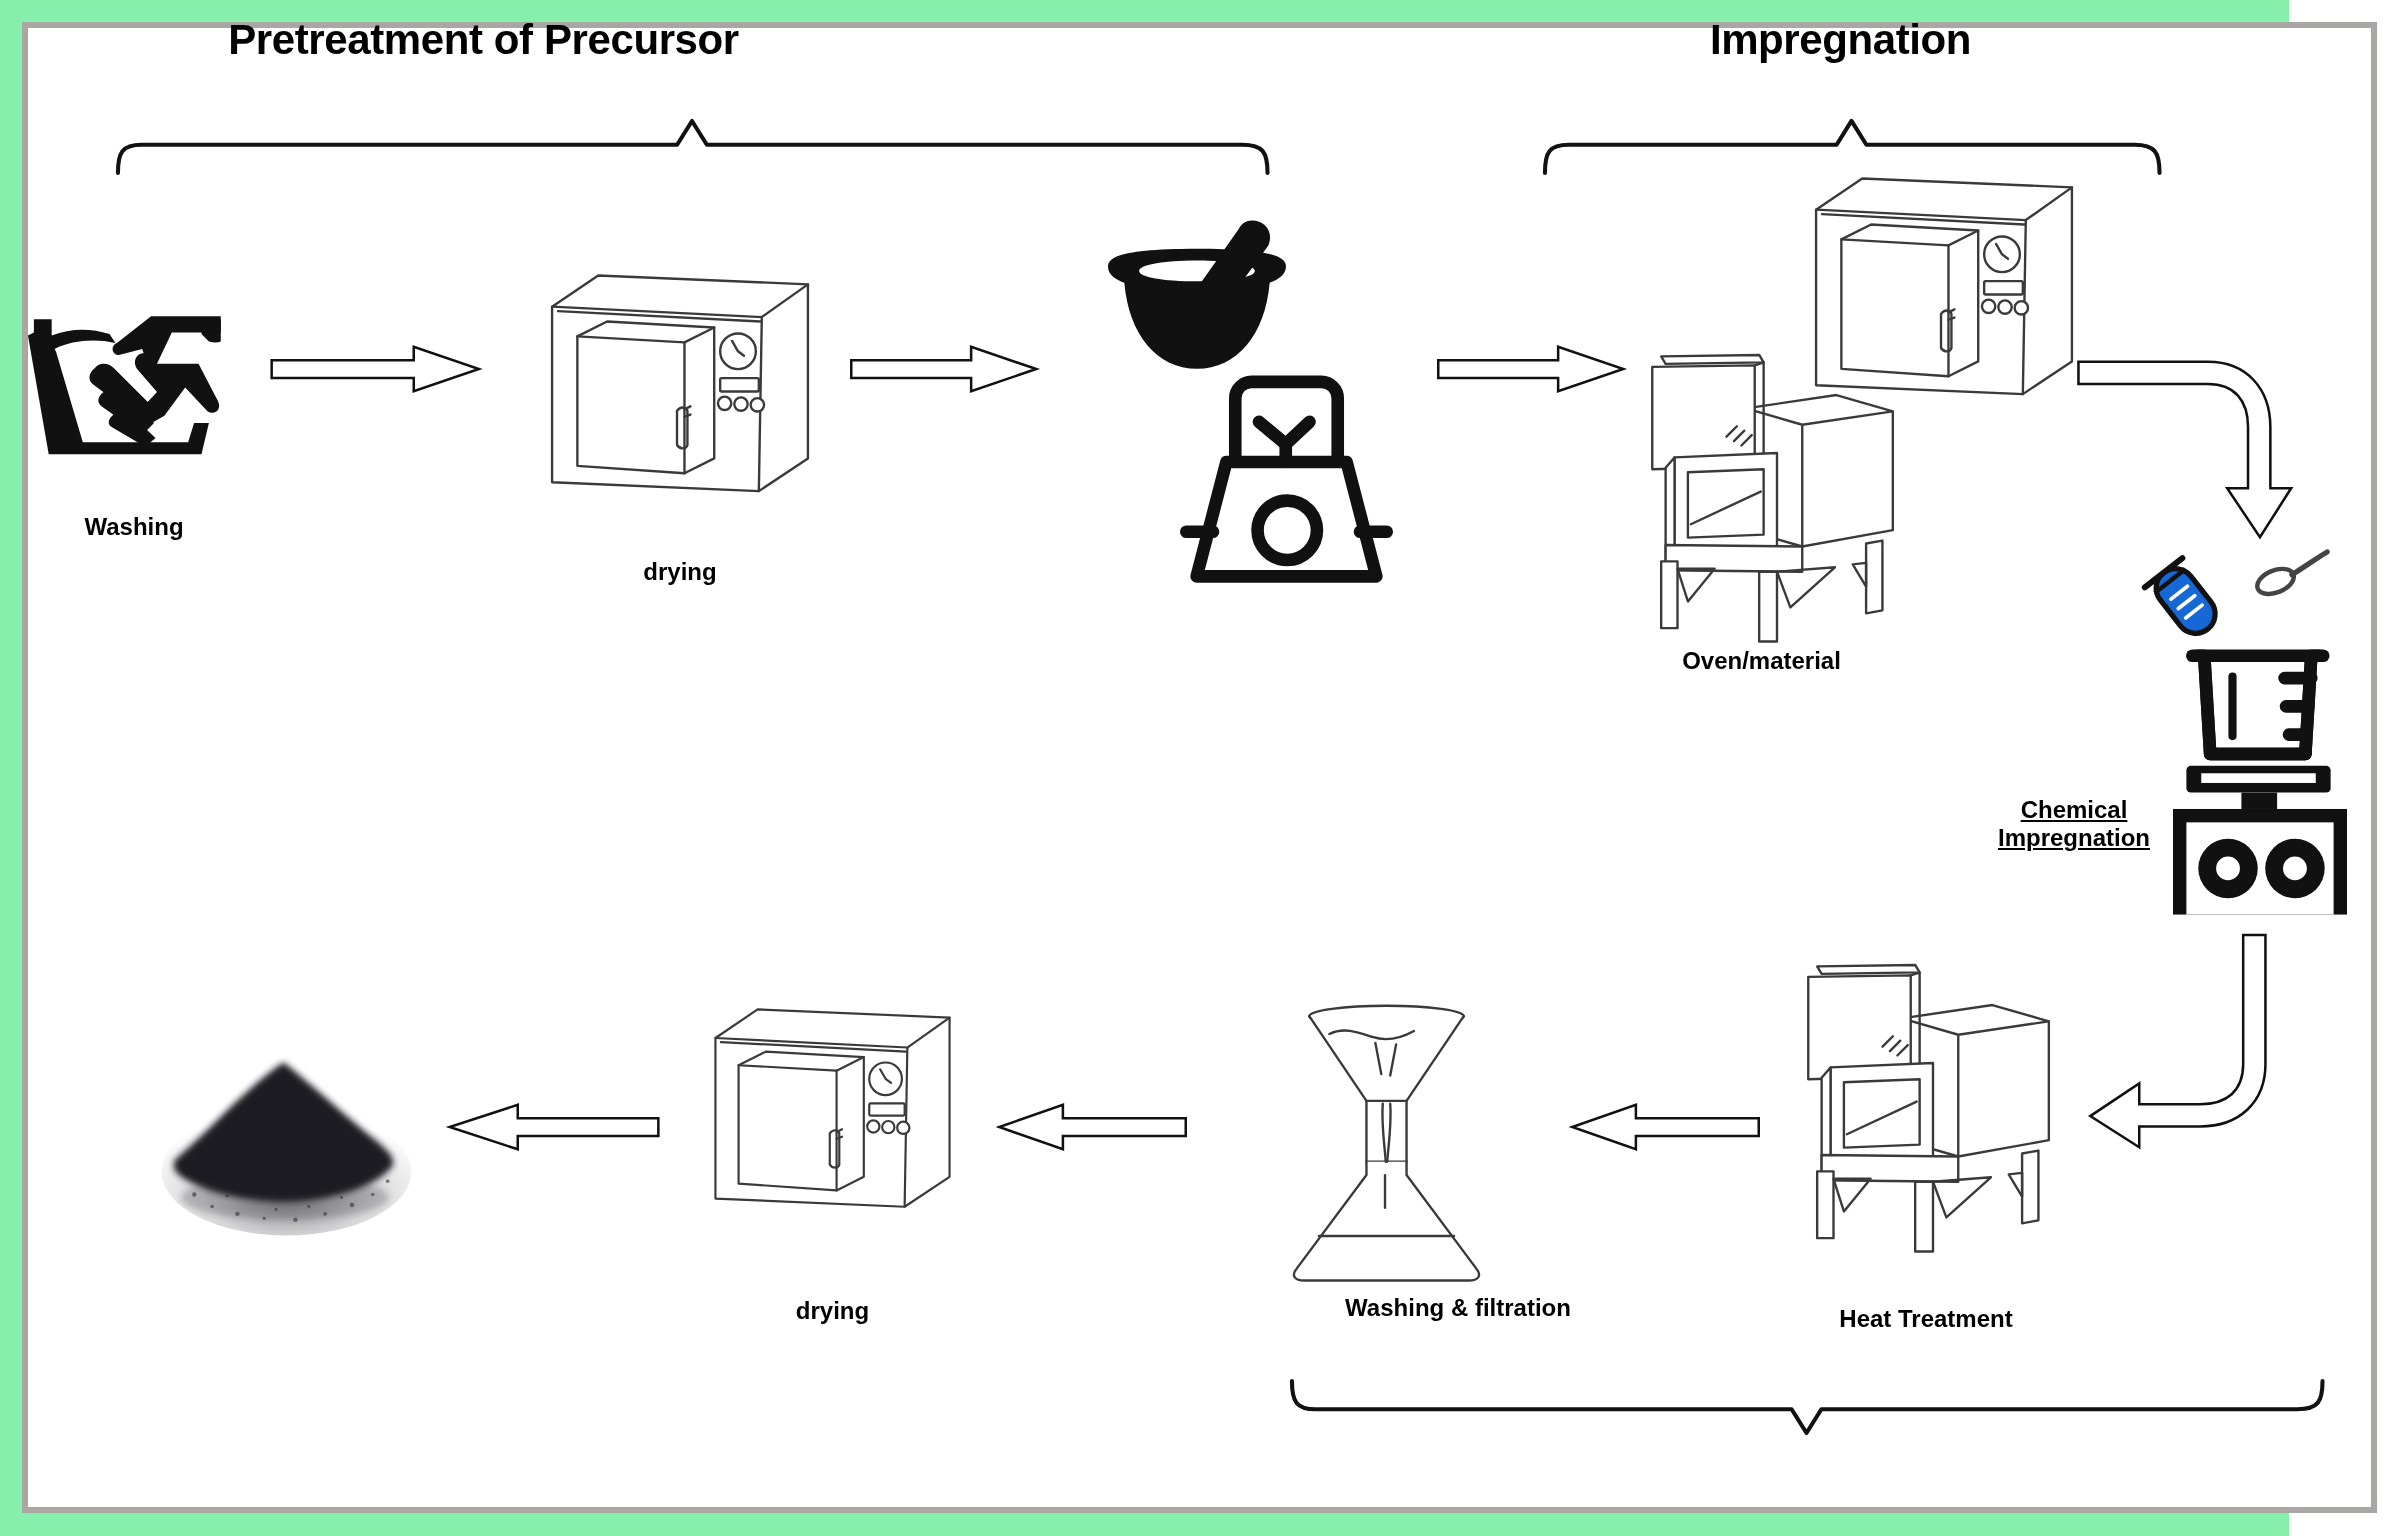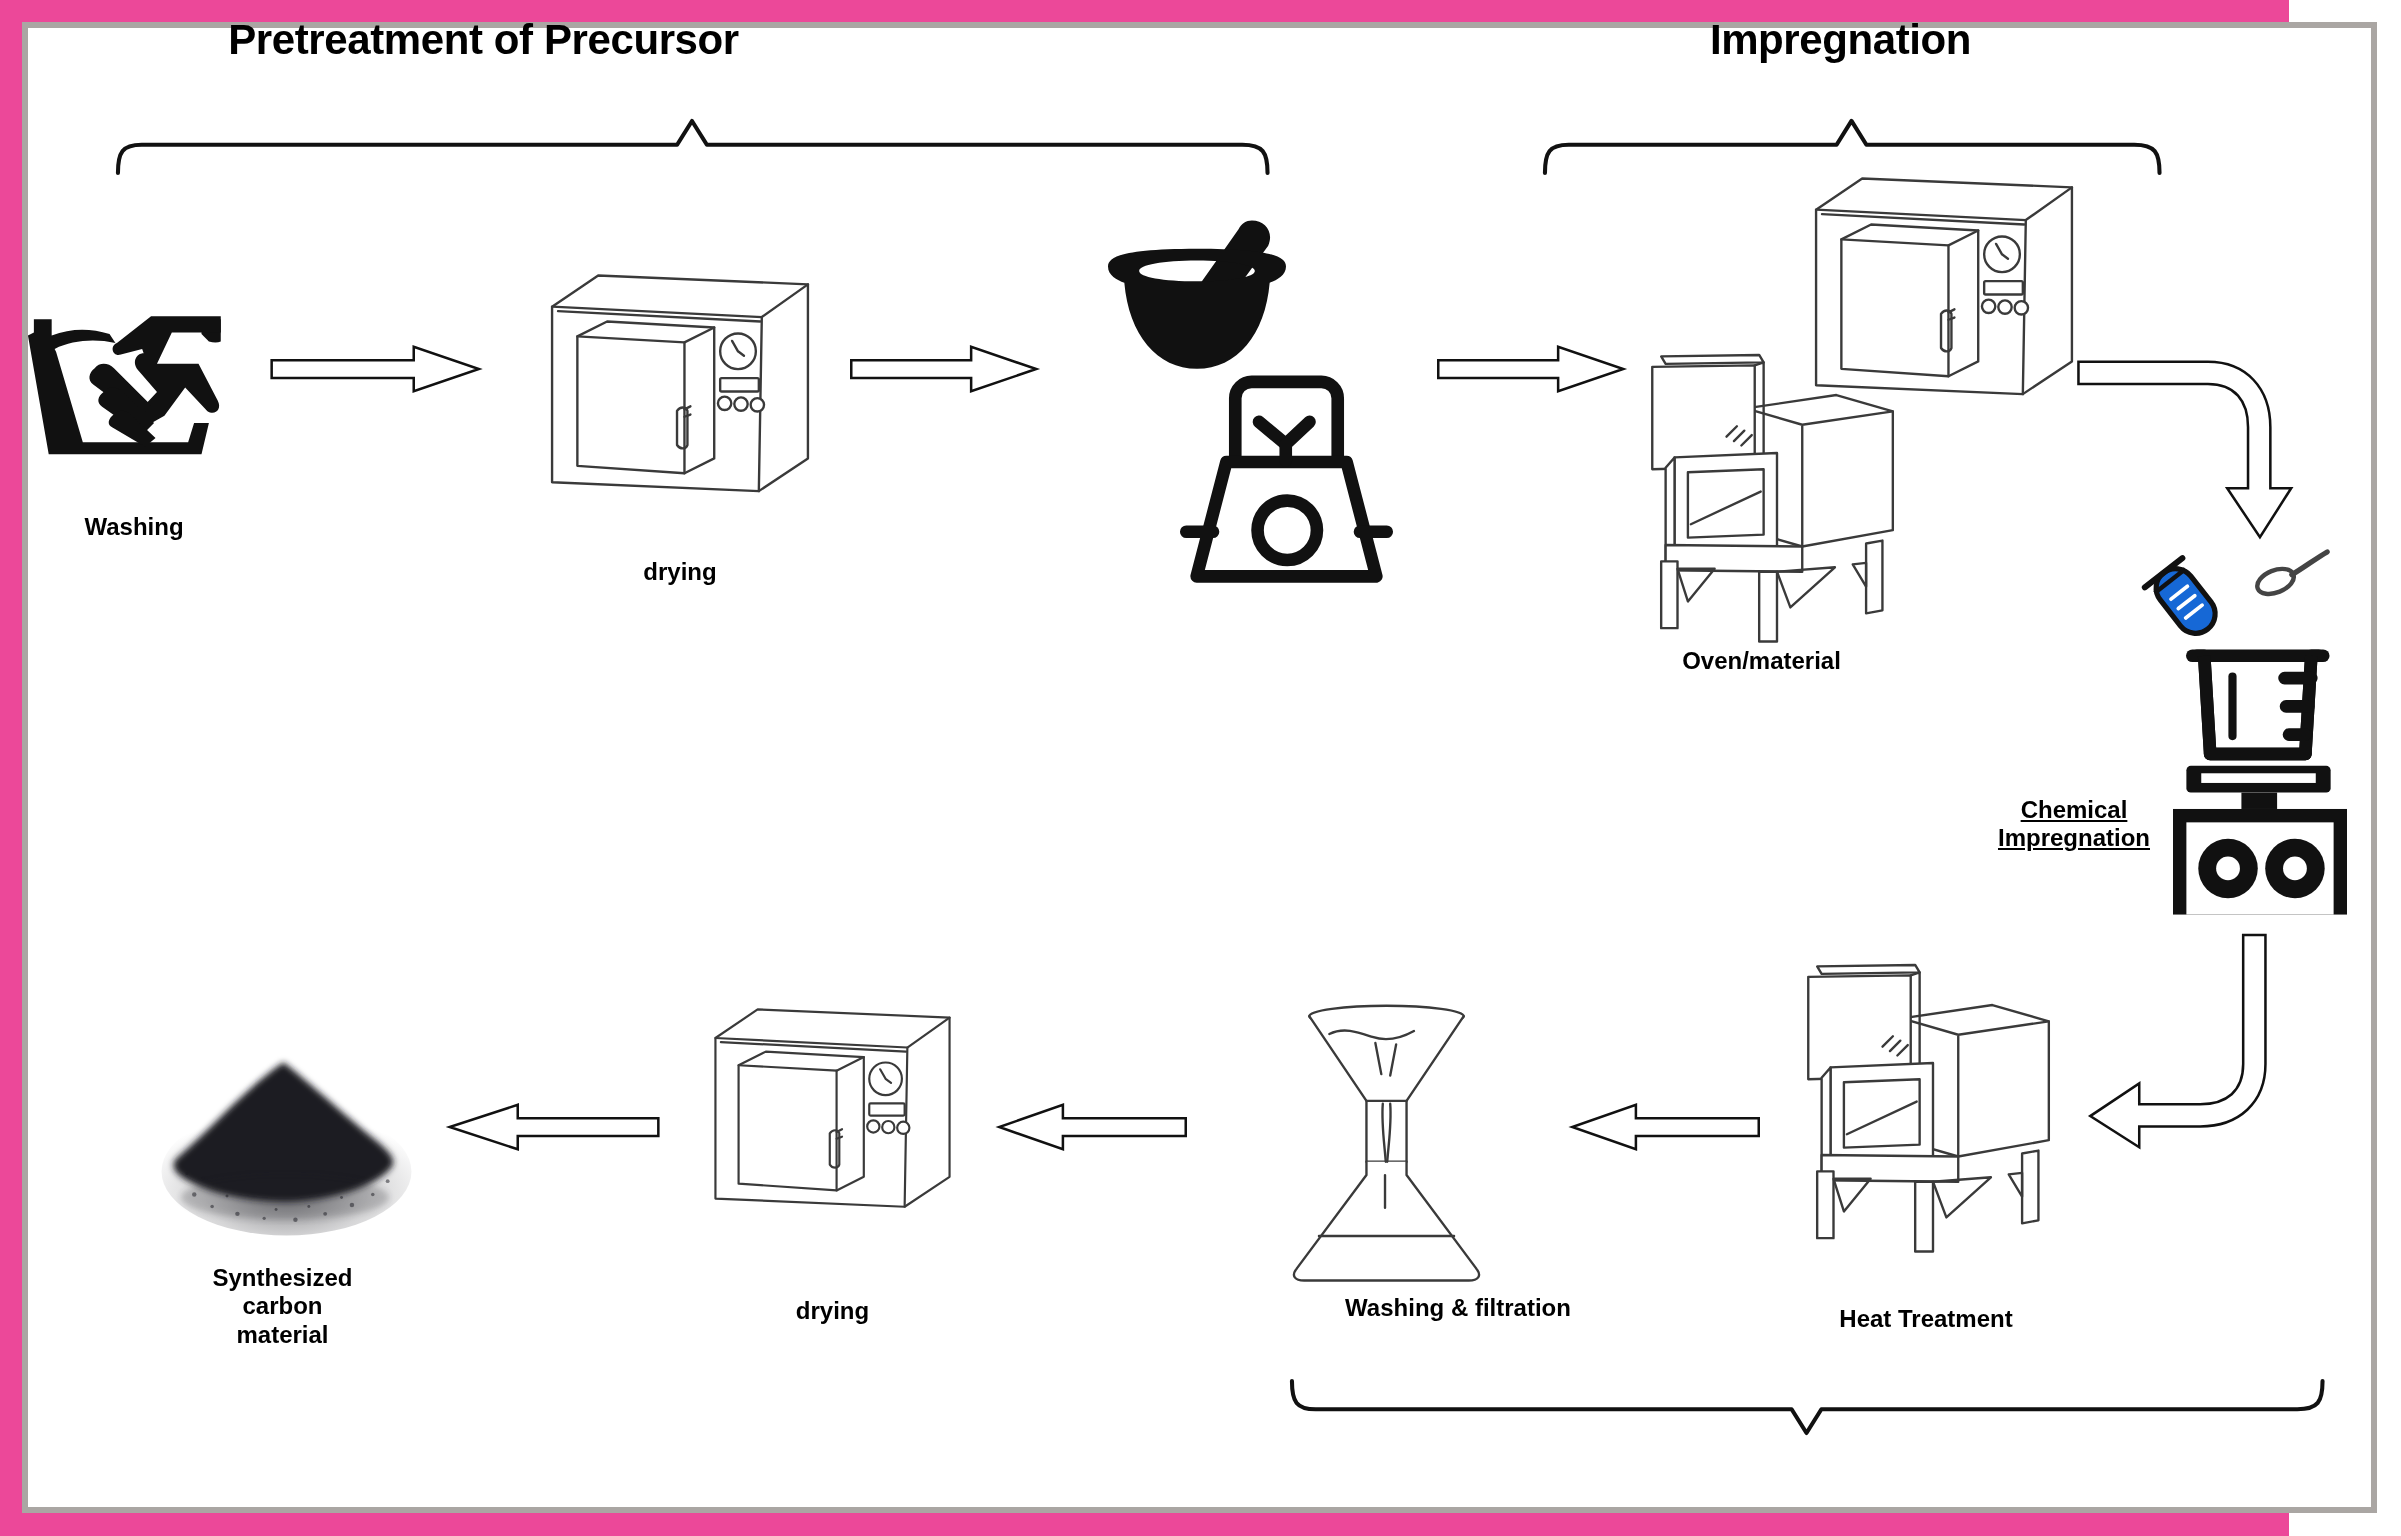--- a/index.html
+++ b/index.html
@@ -1,17 +1,17 @@
 <!DOCTYPE html>
 <html style="font-size:12px"><head>
 <meta charset="utf-8">
 <style>
   html,body{margin:0;padding:0;background:#fff;}
   body{width:2401px;height:1536px;font-family:"Liberation Sans",sans-serif;overflow:hidden;}
-  #figure{position:relative;width:2289px;height:1536px;background:#ec4899;}
+  #figure{position:relative;width:2289px;height:1536px;background:#86efac;}
   #frame{position:absolute;left:22px;top:22px;width:2355px;height:1491px;border:6.7px solid #aaa6a3;box-sizing:border-box;background:#fff;}
   .abs{position:absolute;}
   .lbl{position:absolute;text-align:center;color:#000;font-weight:600;font-size:24px;line-height:1.18;white-space:pre-line;}
   .section-title{position:absolute;text-align:center;color:#000;font-weight:bold;font-size:42px;letter-spacing:-0.4px;}
   svg{display:block;overflow:visible;}
   .ln{fill:none;stroke:#3a3a3a;stroke-width:3.2;stroke-linejoin:round;stroke-linecap:round;}
   .ln-d{fill:#fff;stroke:#3a3a3a;stroke-width:3.2;stroke-linejoin:round;stroke-linecap:round;}
   .ar{fill:#ffffff;stroke:#111;stroke-width:3.4;stroke-linejoin:miter;}
   .blk{fill:#111;}
   .blkstroke{fill:none;stroke:#111;stroke-width:17;stroke-linecap:round;stroke-linejoin:round;}
@@ -264,18 +264,15 @@
         <circle cx="286" cy="236" r="2.4"></circle>
         <circle cx="306" cy="218" r="2.6"></circle>
      <circle cx="58" cy="214" r="2"></circle>
         <circle cx="90" cy="238" r="2"></circle>
         <circle cx="156" cy="256" r="2"></circle>
      <circle cx="200" cy="252" r="2"></circle>
         <circle cx="244" cy="240" r="2"></circle>
         <circle cx="36" cy="208" r="2"></circle>
    </g>
  </svg>
- <div class="lbl" style="left:134px;top:1264px;width:297px;">Synthesized
-carbon
-material</div>
 
 </div>
 
 
 </body></html>

